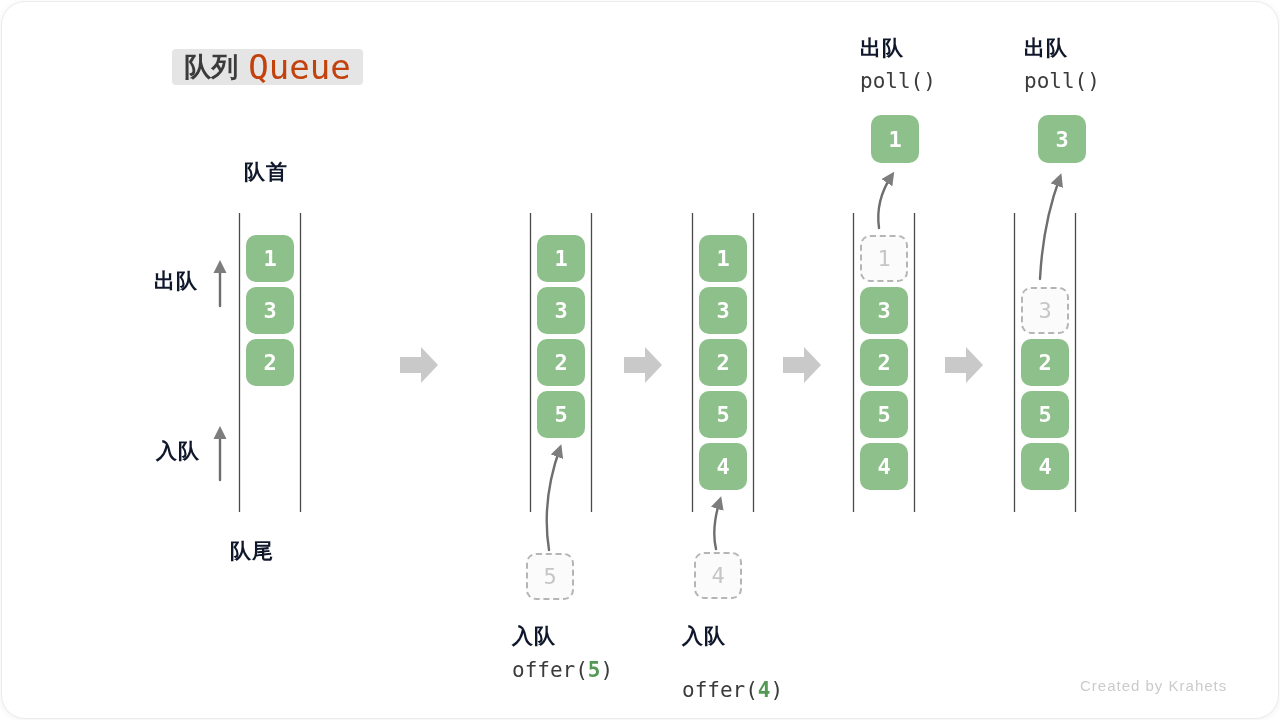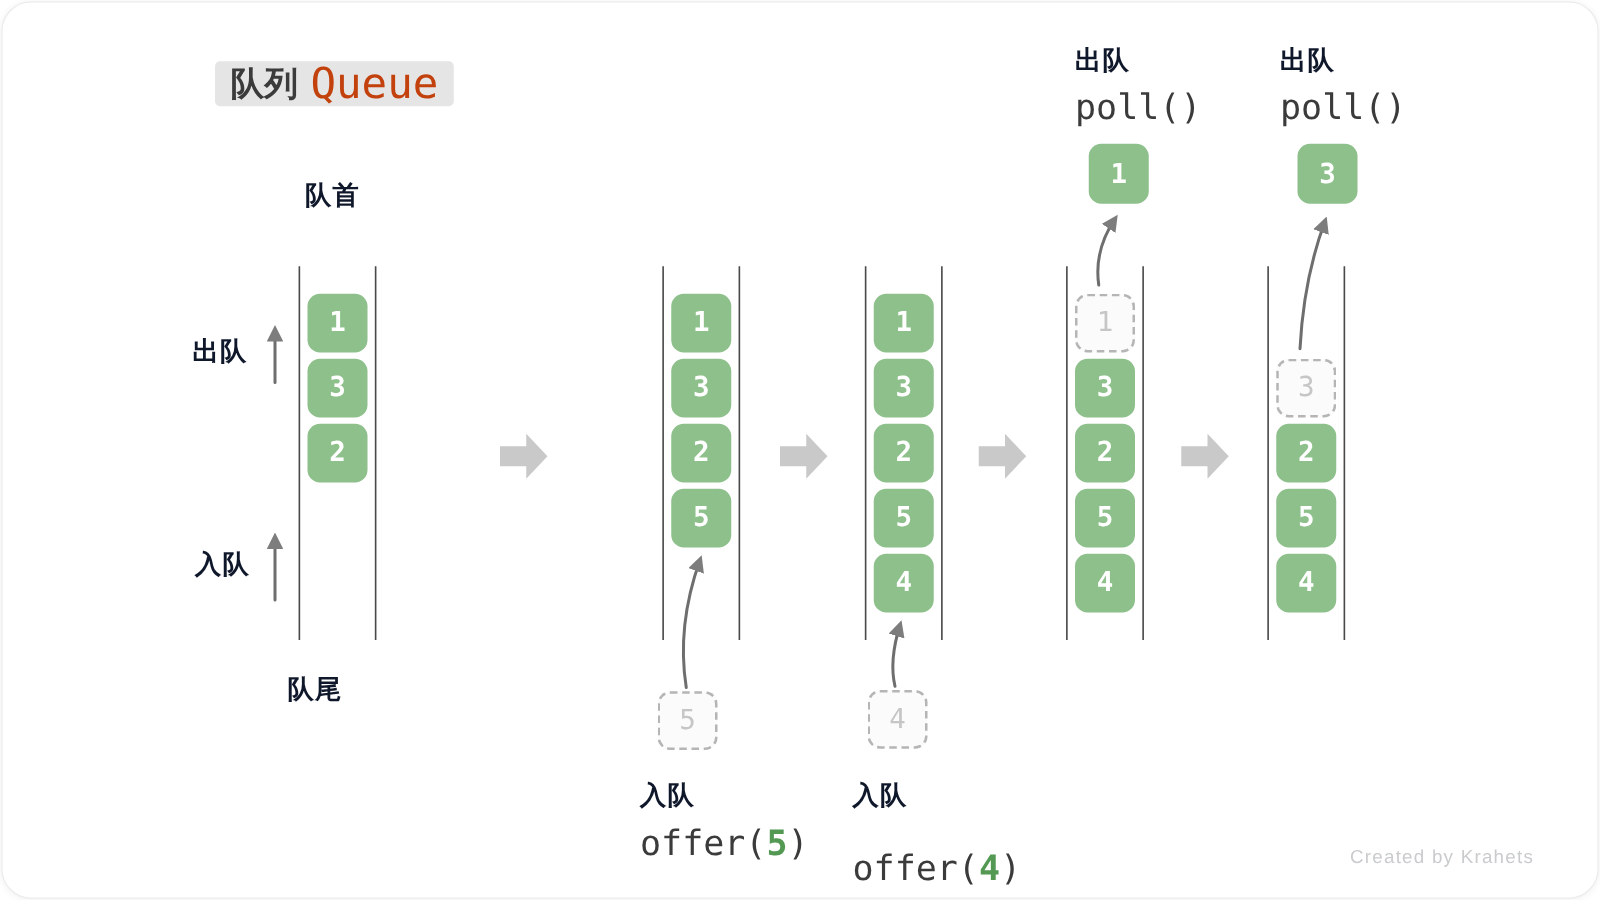--- a/index.html
+++ b/index.html
@@ -29,21 +29,21 @@
   .title-en { font-family: "DejaVu Sans Mono", monospace; font-size: 34px; color: #c2410c; }
 
   .cjk-label {
     position: absolute;
     font-weight: bold; font-size: 21px; color: #0f172a;
     white-space: nowrap; letter-spacing: 1px;
   }
   .code-label {
     position: absolute;
     font-family: "DejaVu Sans Mono", monospace;
-    font-size: 28px; color: #3b3b3b; white-space: nowrap;
+    font-size: 21px; color: #3b3b3b; white-space: nowrap;
   }
   .code-label .arg { color: #539953; font-weight: bold; }
 
   .qbox {
     position: absolute; width: 48px; height: 47px;
     background: #8dc08a; border-radius: 10px;
     display: flex; align-items: center; justify-content: center;
     font-family: "DejaVu Sans Mono", monospace;
     font-weight: bold; font-size: 22px; color: #ffffff;
     box-sizing: border-box;
@@ -102,21 +102,21 @@
       <path d="M877,226 C874,205 880,188 890,173" marker-end="url(#ah)"></path>
       <path d="M1038,277 C1040,238 1048,202 1058,175" marker-end="url(#ah)"></path>
     </g>
   </svg>
 
   <div class="title-box">
     <span class="title-zh">队列</span>
     <span class="title-en">Queue</span>
   </div>
 
-  <div class="cjk-label" style="left:242px; top:140px;">队首</div>
+  <div class="cjk-label" style="left:242px; top:156px;">队首</div>
   <div class="cjk-label" style="left:228px; top:535px;">队尾</div>
   <div class="cjk-label" style="left:152px; top:265px;">出队</div>
   <div class="cjk-label" style="left:154px; top:435px;">入队</div>
 
   <div class="qbox" style="left:244px; top:233px;">1</div>
   <div class="qbox" style="left:244px; top:285px;">3</div>
   <div class="qbox" style="left:244px; top:337px;">2</div>
 
   <div class="qbox" style="left:535px; top:233px;">1</div>
   <div class="qbox" style="left:535px; top:285px;">3</div>

